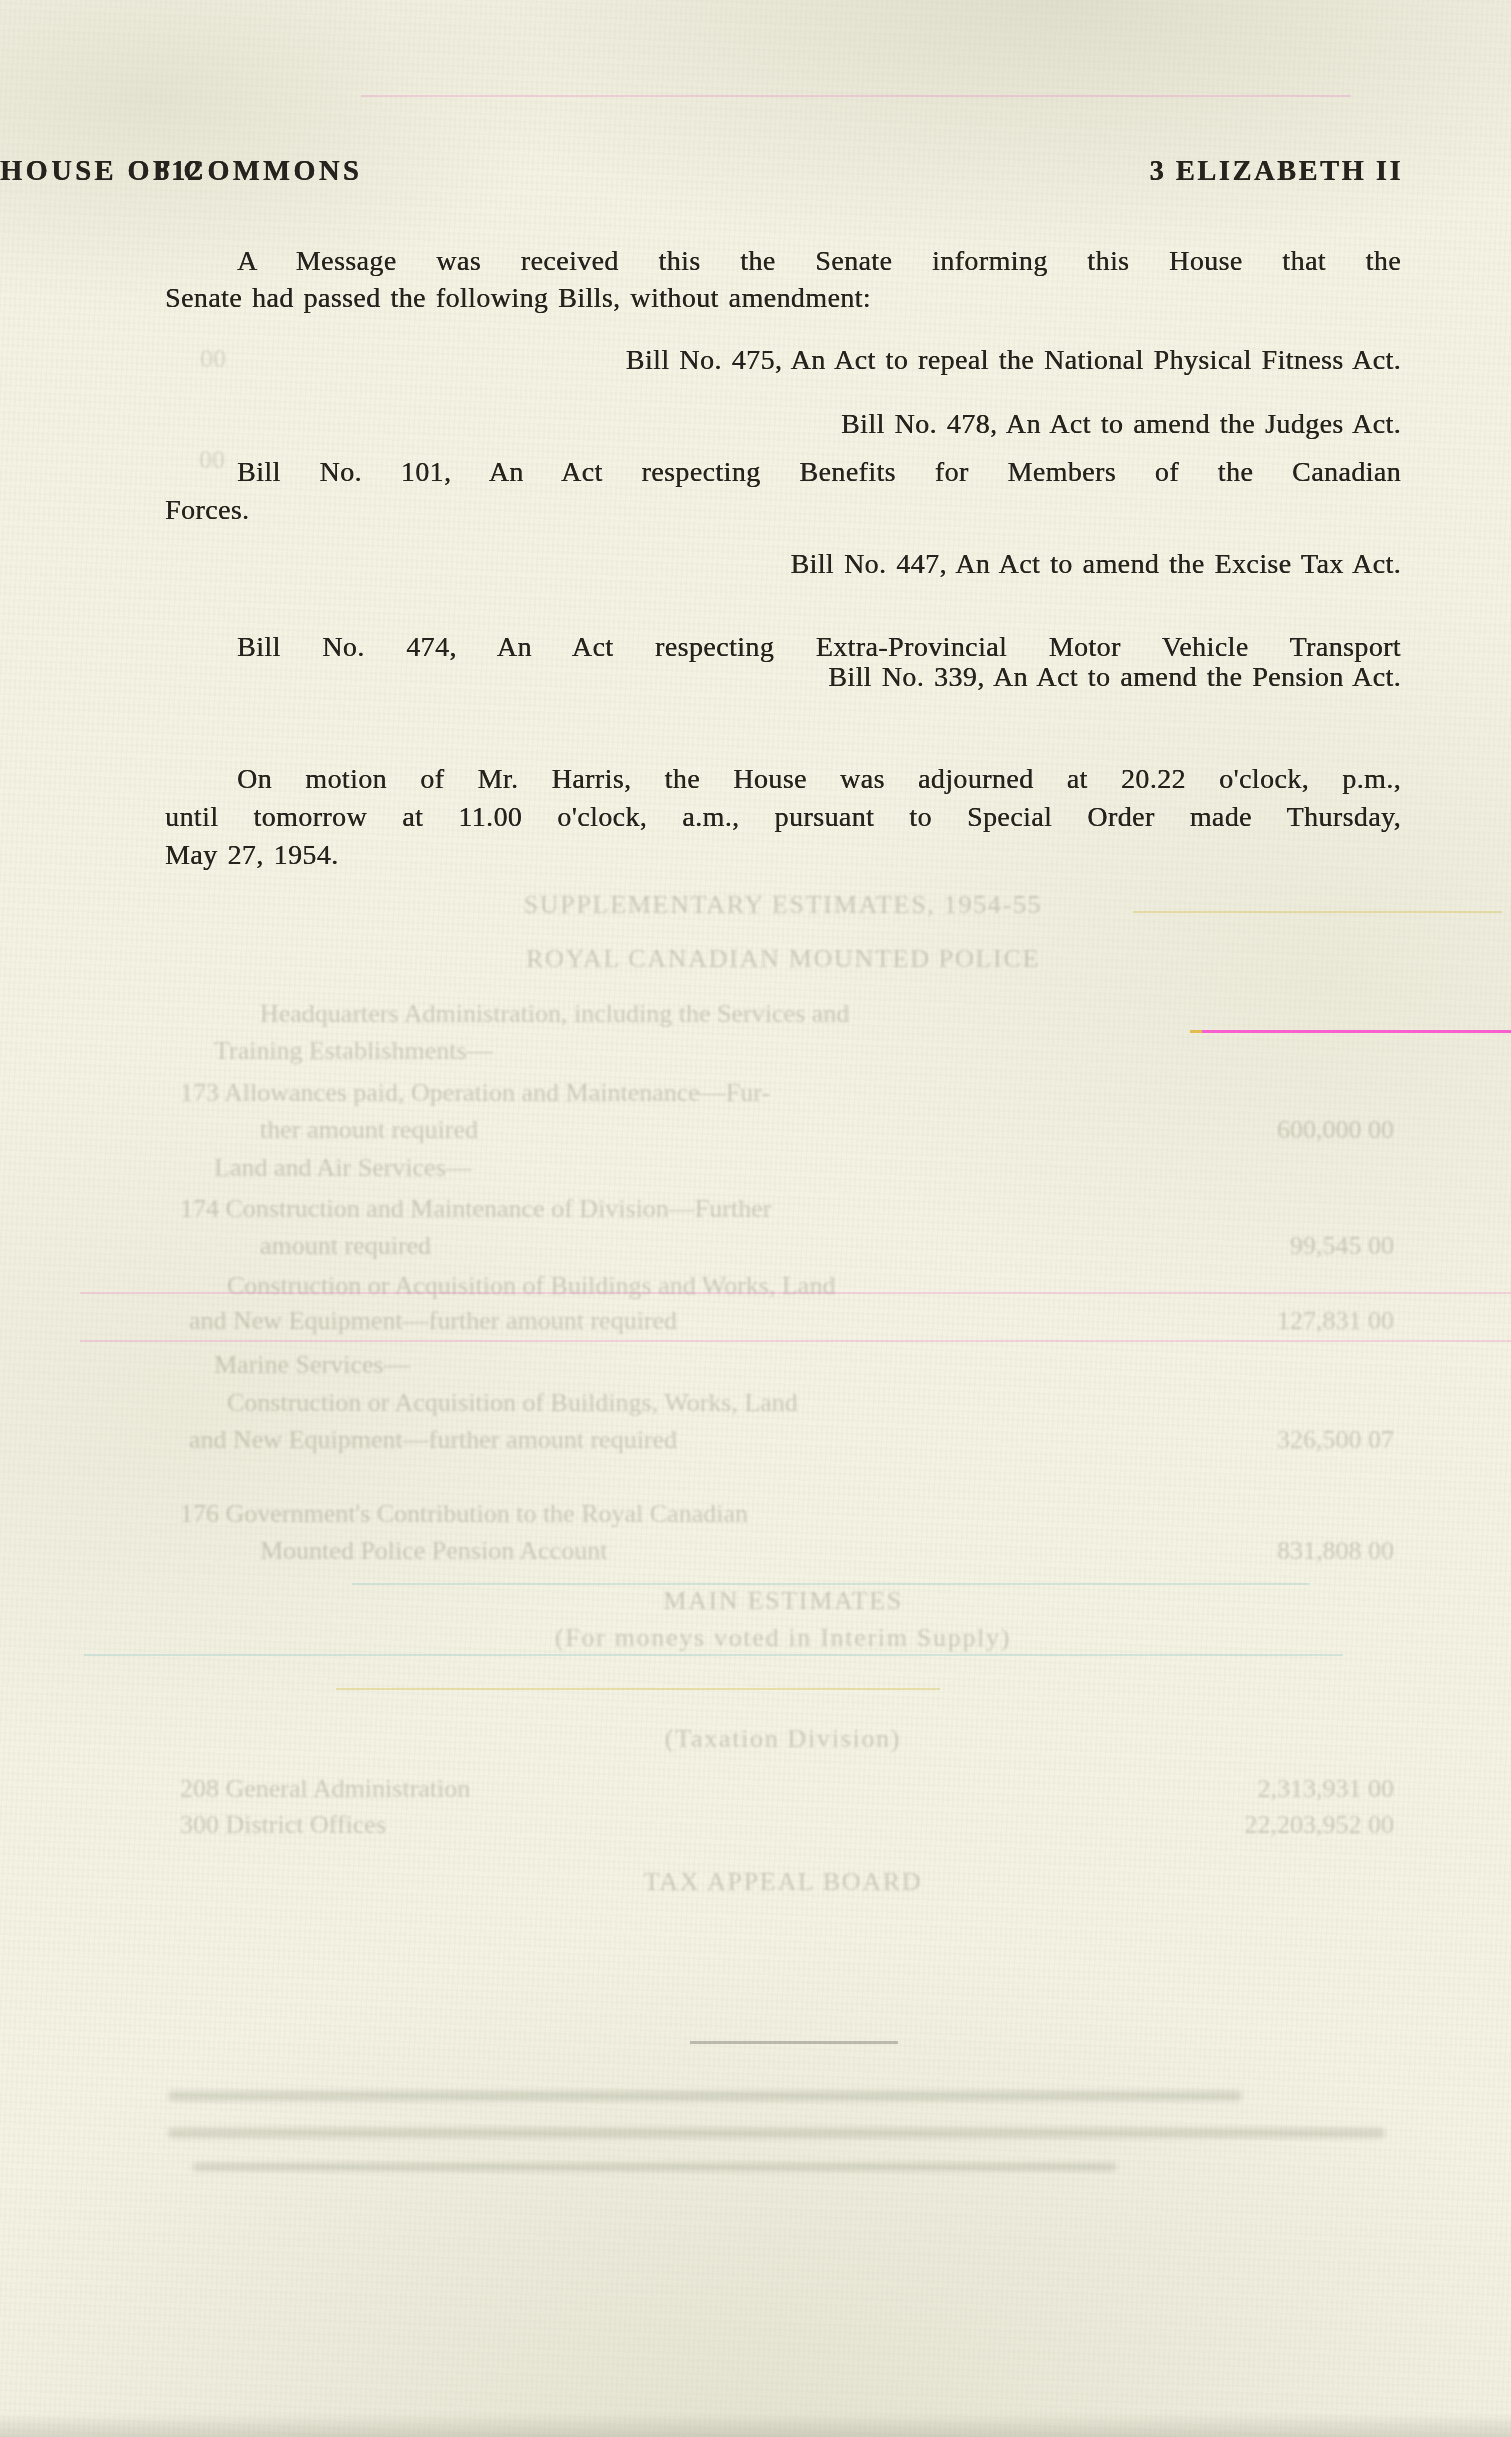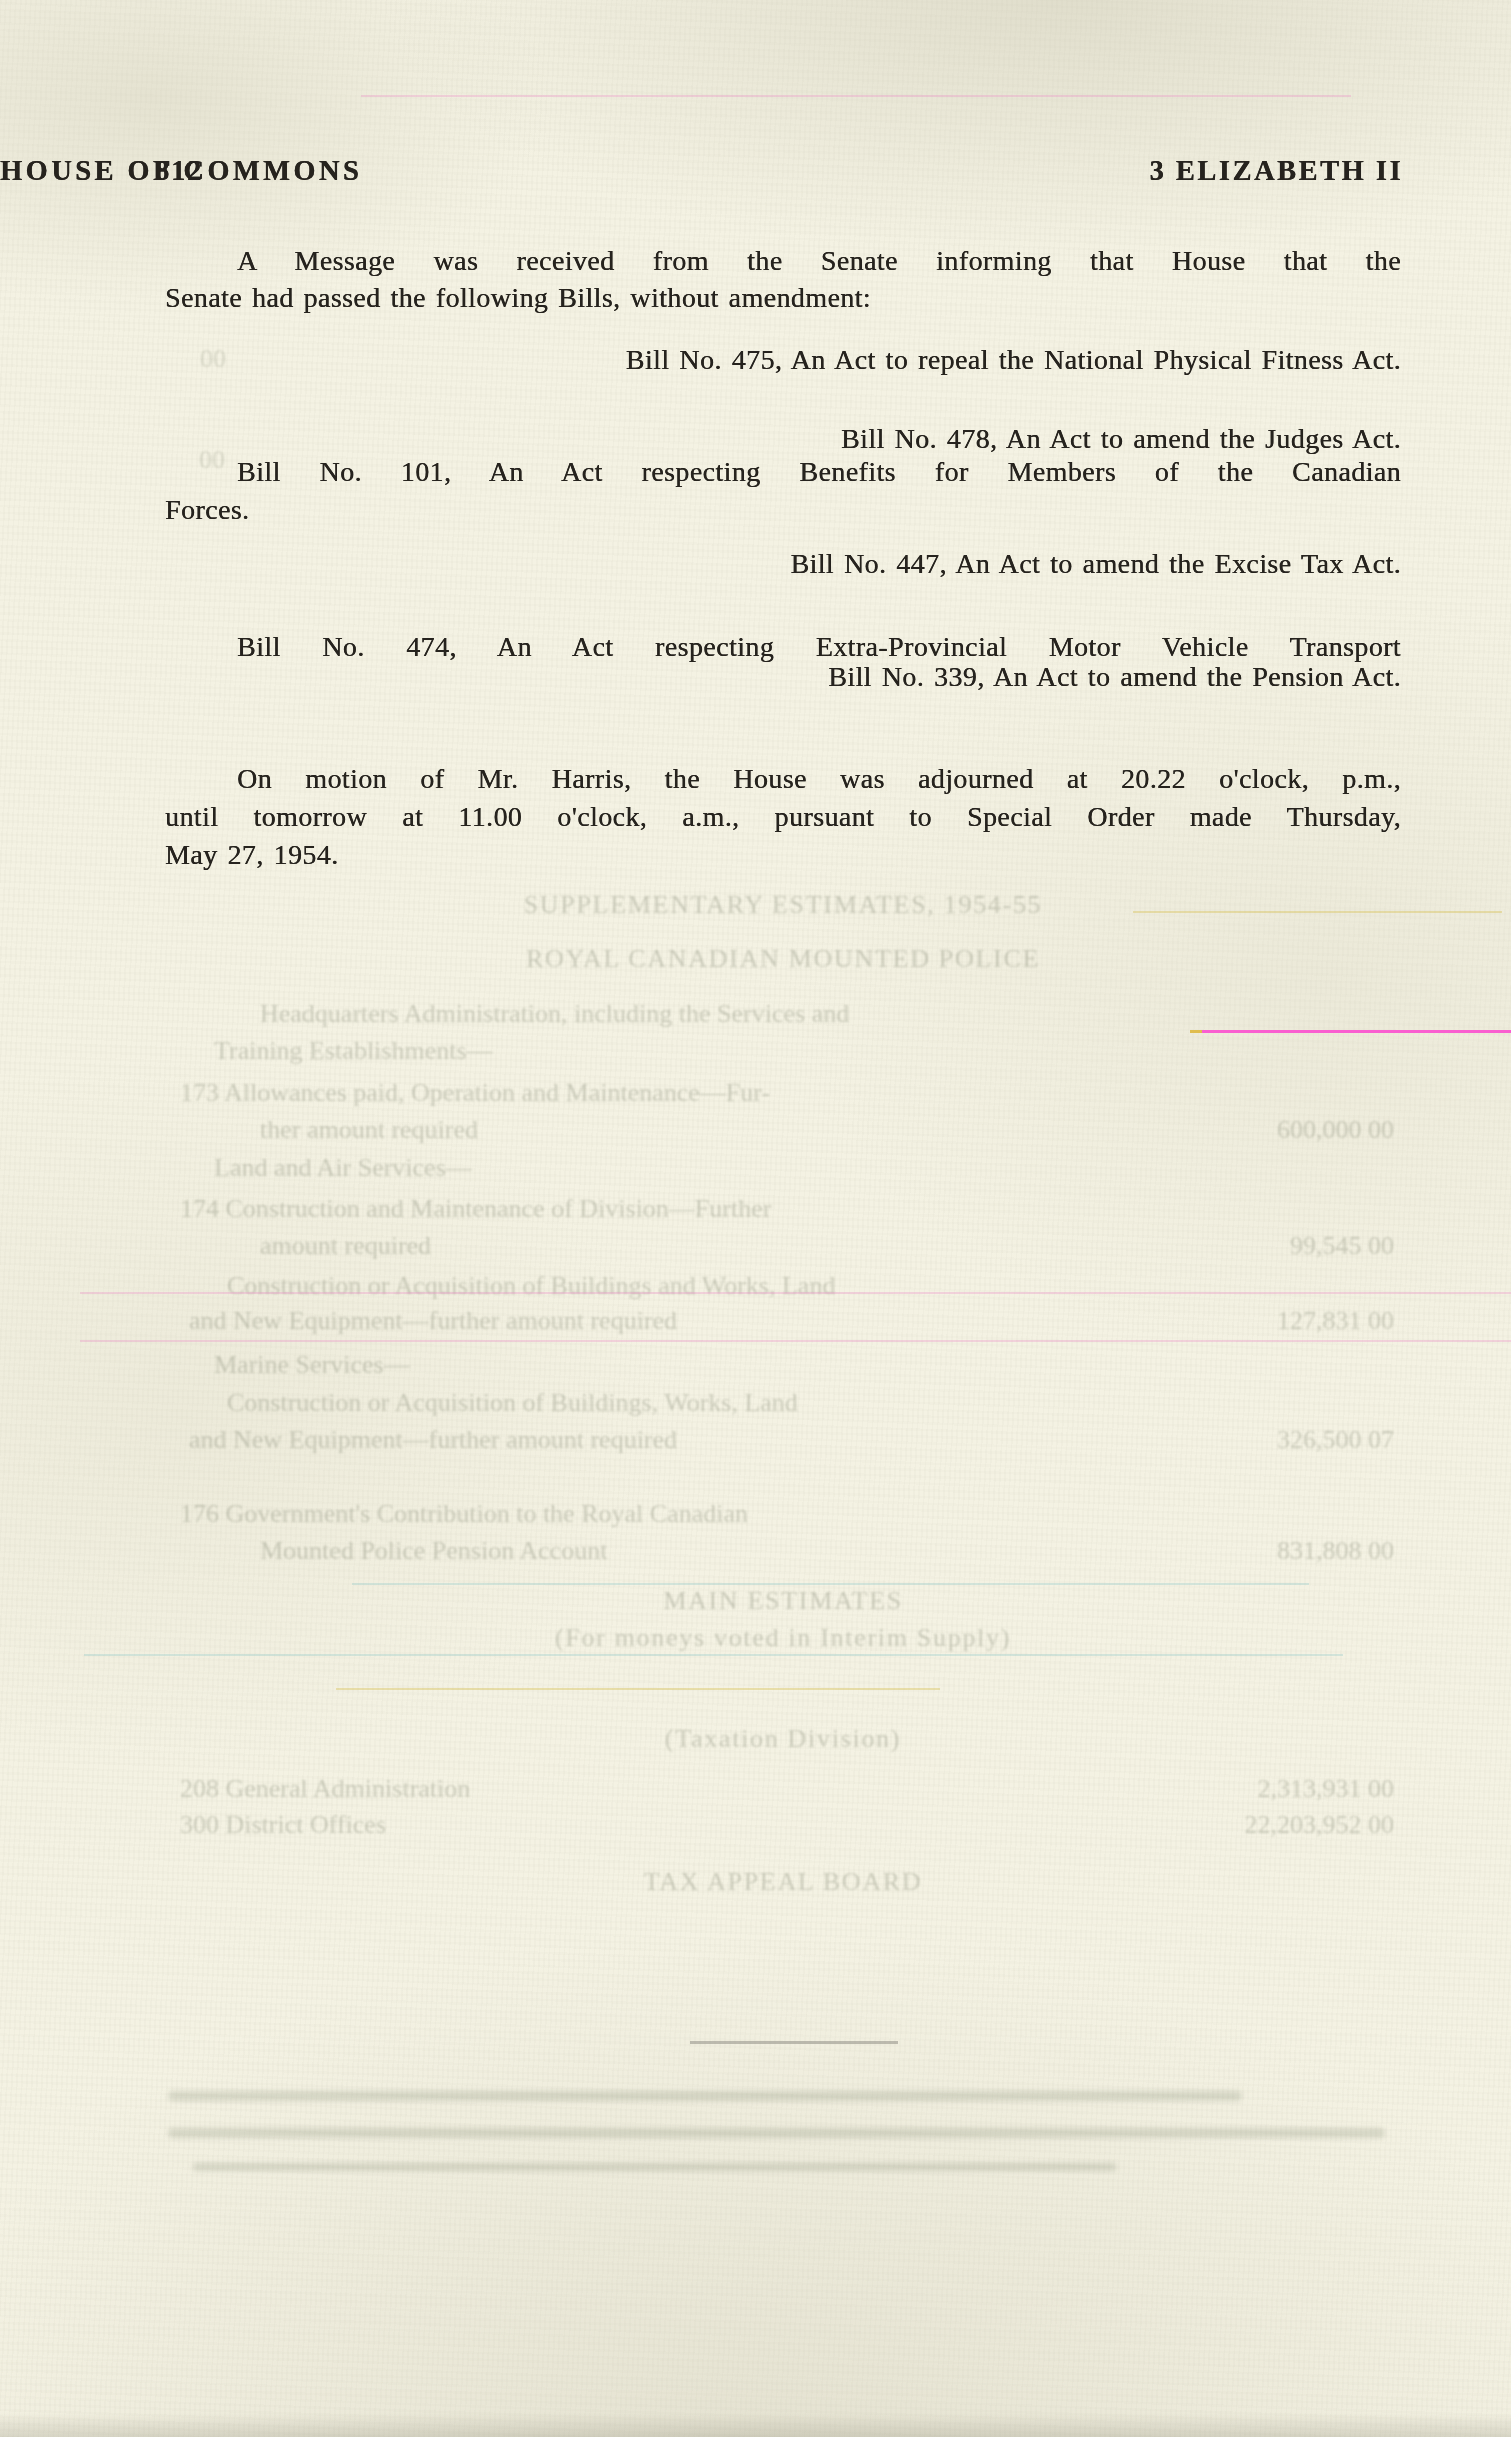--- a/index.html
+++ b/index.html
@@ -66,25 +66,25 @@
 <body>
 
 <div class="page">
 
   <div class="hdr">
     <span class="pgnum">812</span>
     <span class="title">HOUSE OF COMMONS</span>
     <span class="session">3 ELIZABETH II</span>
   </div>
 
-  <div class="line just ind" style="top:242px">A Message was received from the Senate informing that House that the</div>
+  <div class="line just ind" style="top:242px">A Message was received this the Senate informing this House that the</div>
   <div class="line" style="top:279px">Senate had passed the following Bills, without amendment:</div>
 
   <div class="line ind" style="top:341px">Bill No. 475, An Act to repeal the National Physical Fitness Act.</div>
-  <div class="line ind" style="top:420px">Bill No. 478, An Act to amend the Judges Act.</div>
+  <div class="line ind" style="top:405px">Bill No. 478, An Act to amend the Judges Act.</div>
   <div class="line just ind" style="top:453px">Bill No. 101, An Act respecting Benefits for Members of the Canadian</div>
   <div class="line" style="top:491px">Forces.</div>
   <div class="line ind" style="top:545px">Bill No. 447, An Act to amend the Excise Tax Act.</div>
   <div class="line just ind" style="top:628px">Bill No. 474, An Act respecting Extra-Provincial Motor Vehicle Transport</div>
   <div class="line ind" style="top:658px">Bill No. 339, An Act to amend the Pension Act.</div>
 
   <div class="line just ind" style="top:760px">On motion of Mr. Harris, the House was adjourned at 20.22 o'clock, p.m.,</div>
   <div class="line just" style="top:798px">until tomorrow at 11.00 o'clock, a.m., pursuant to Special Order made Thursday,</div>
   <div class="line" style="top:836px">May 27, 1954.</div>
 

